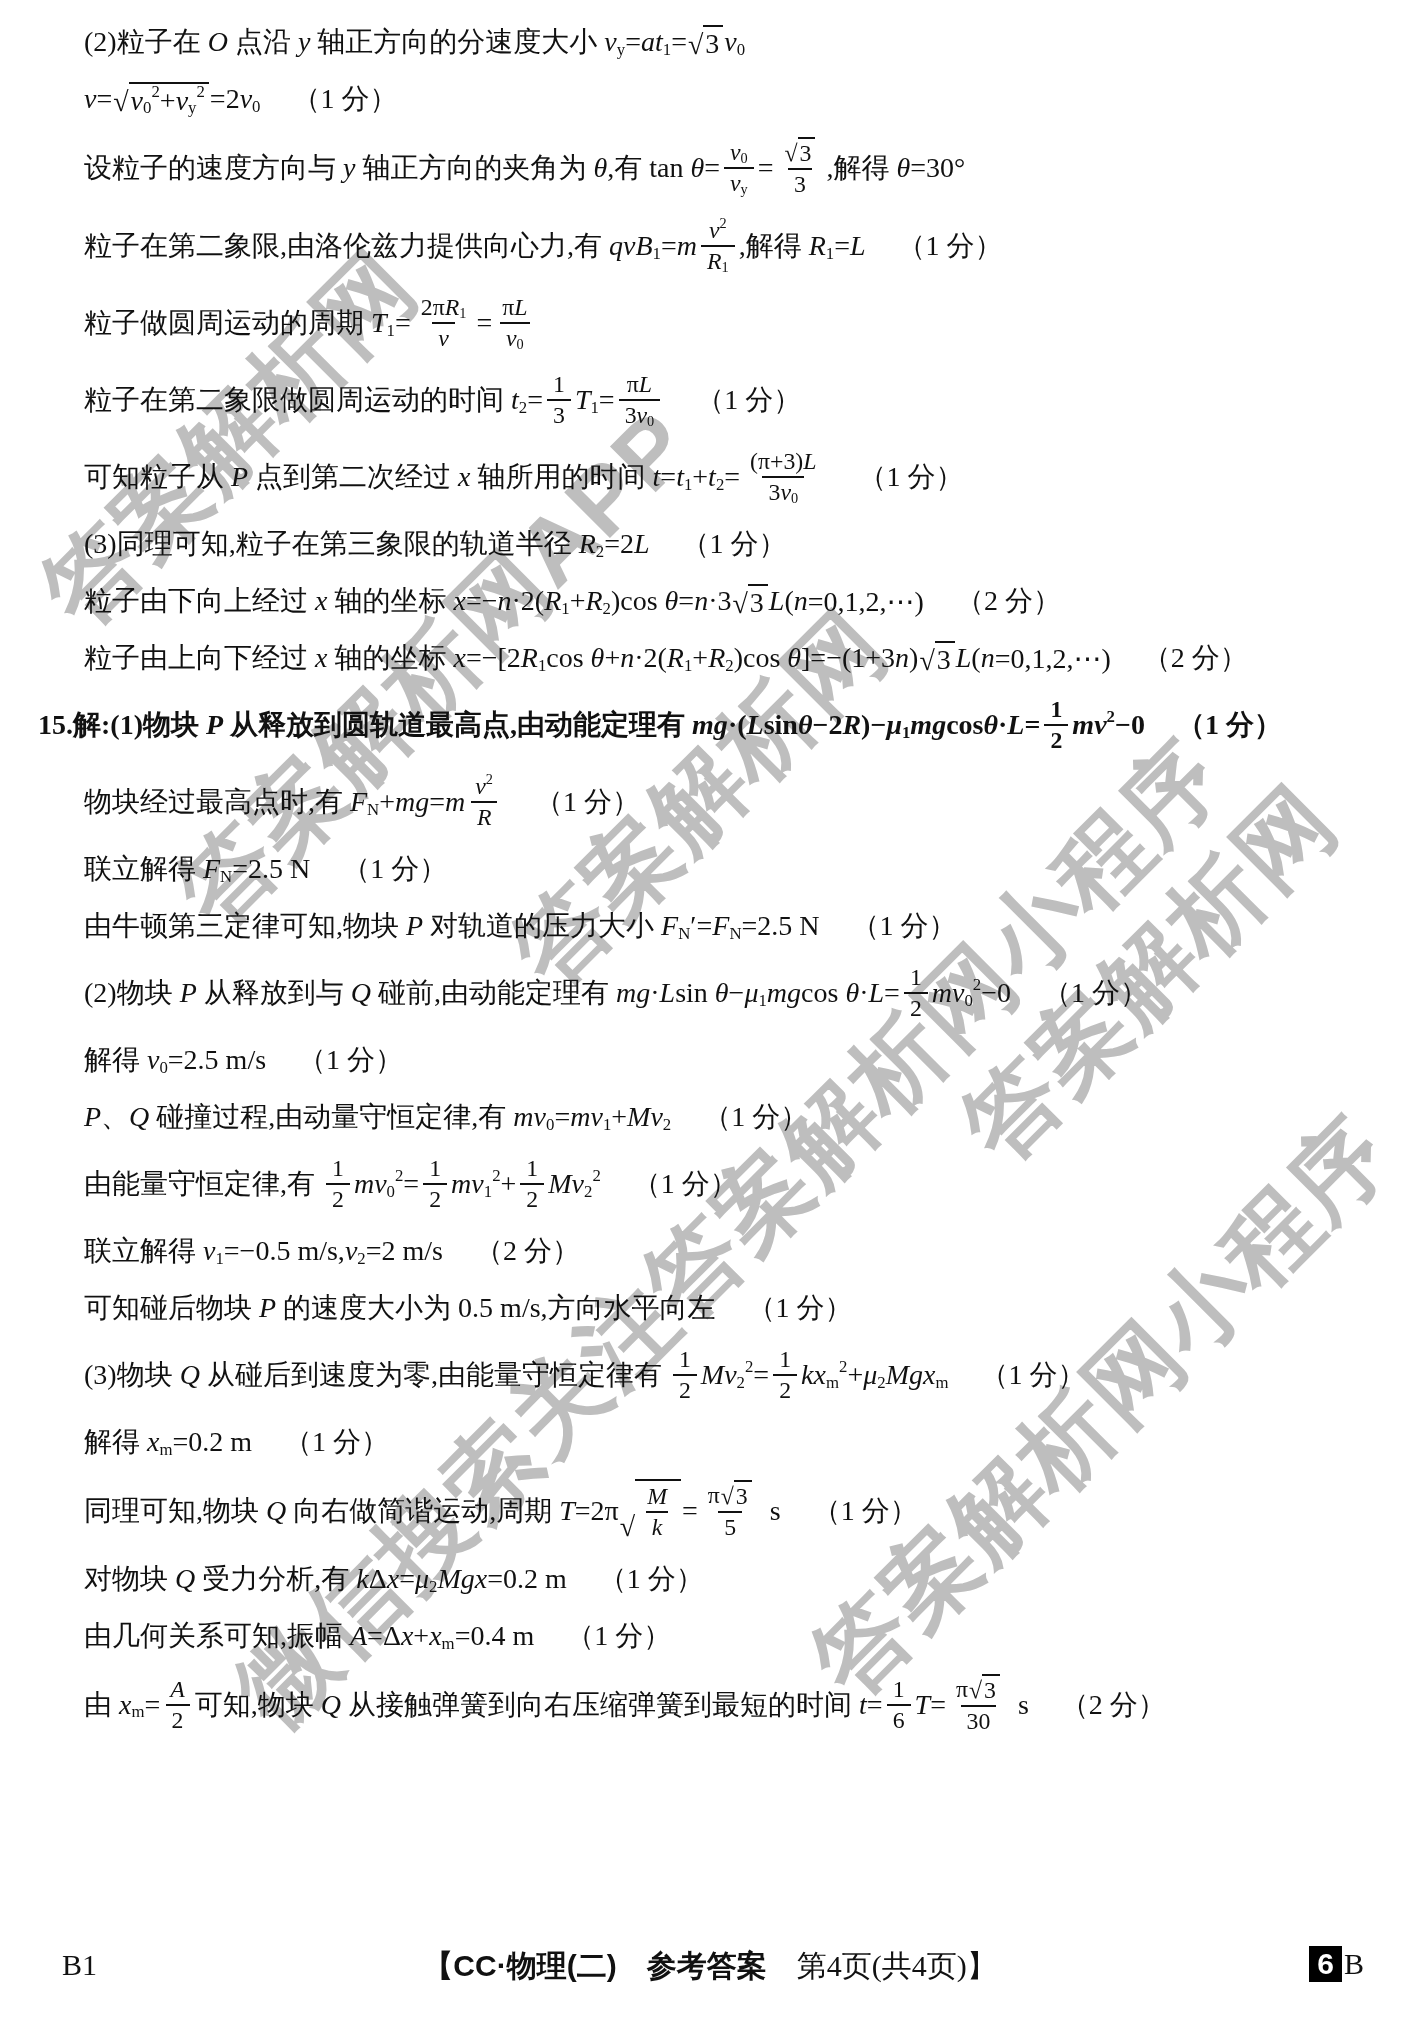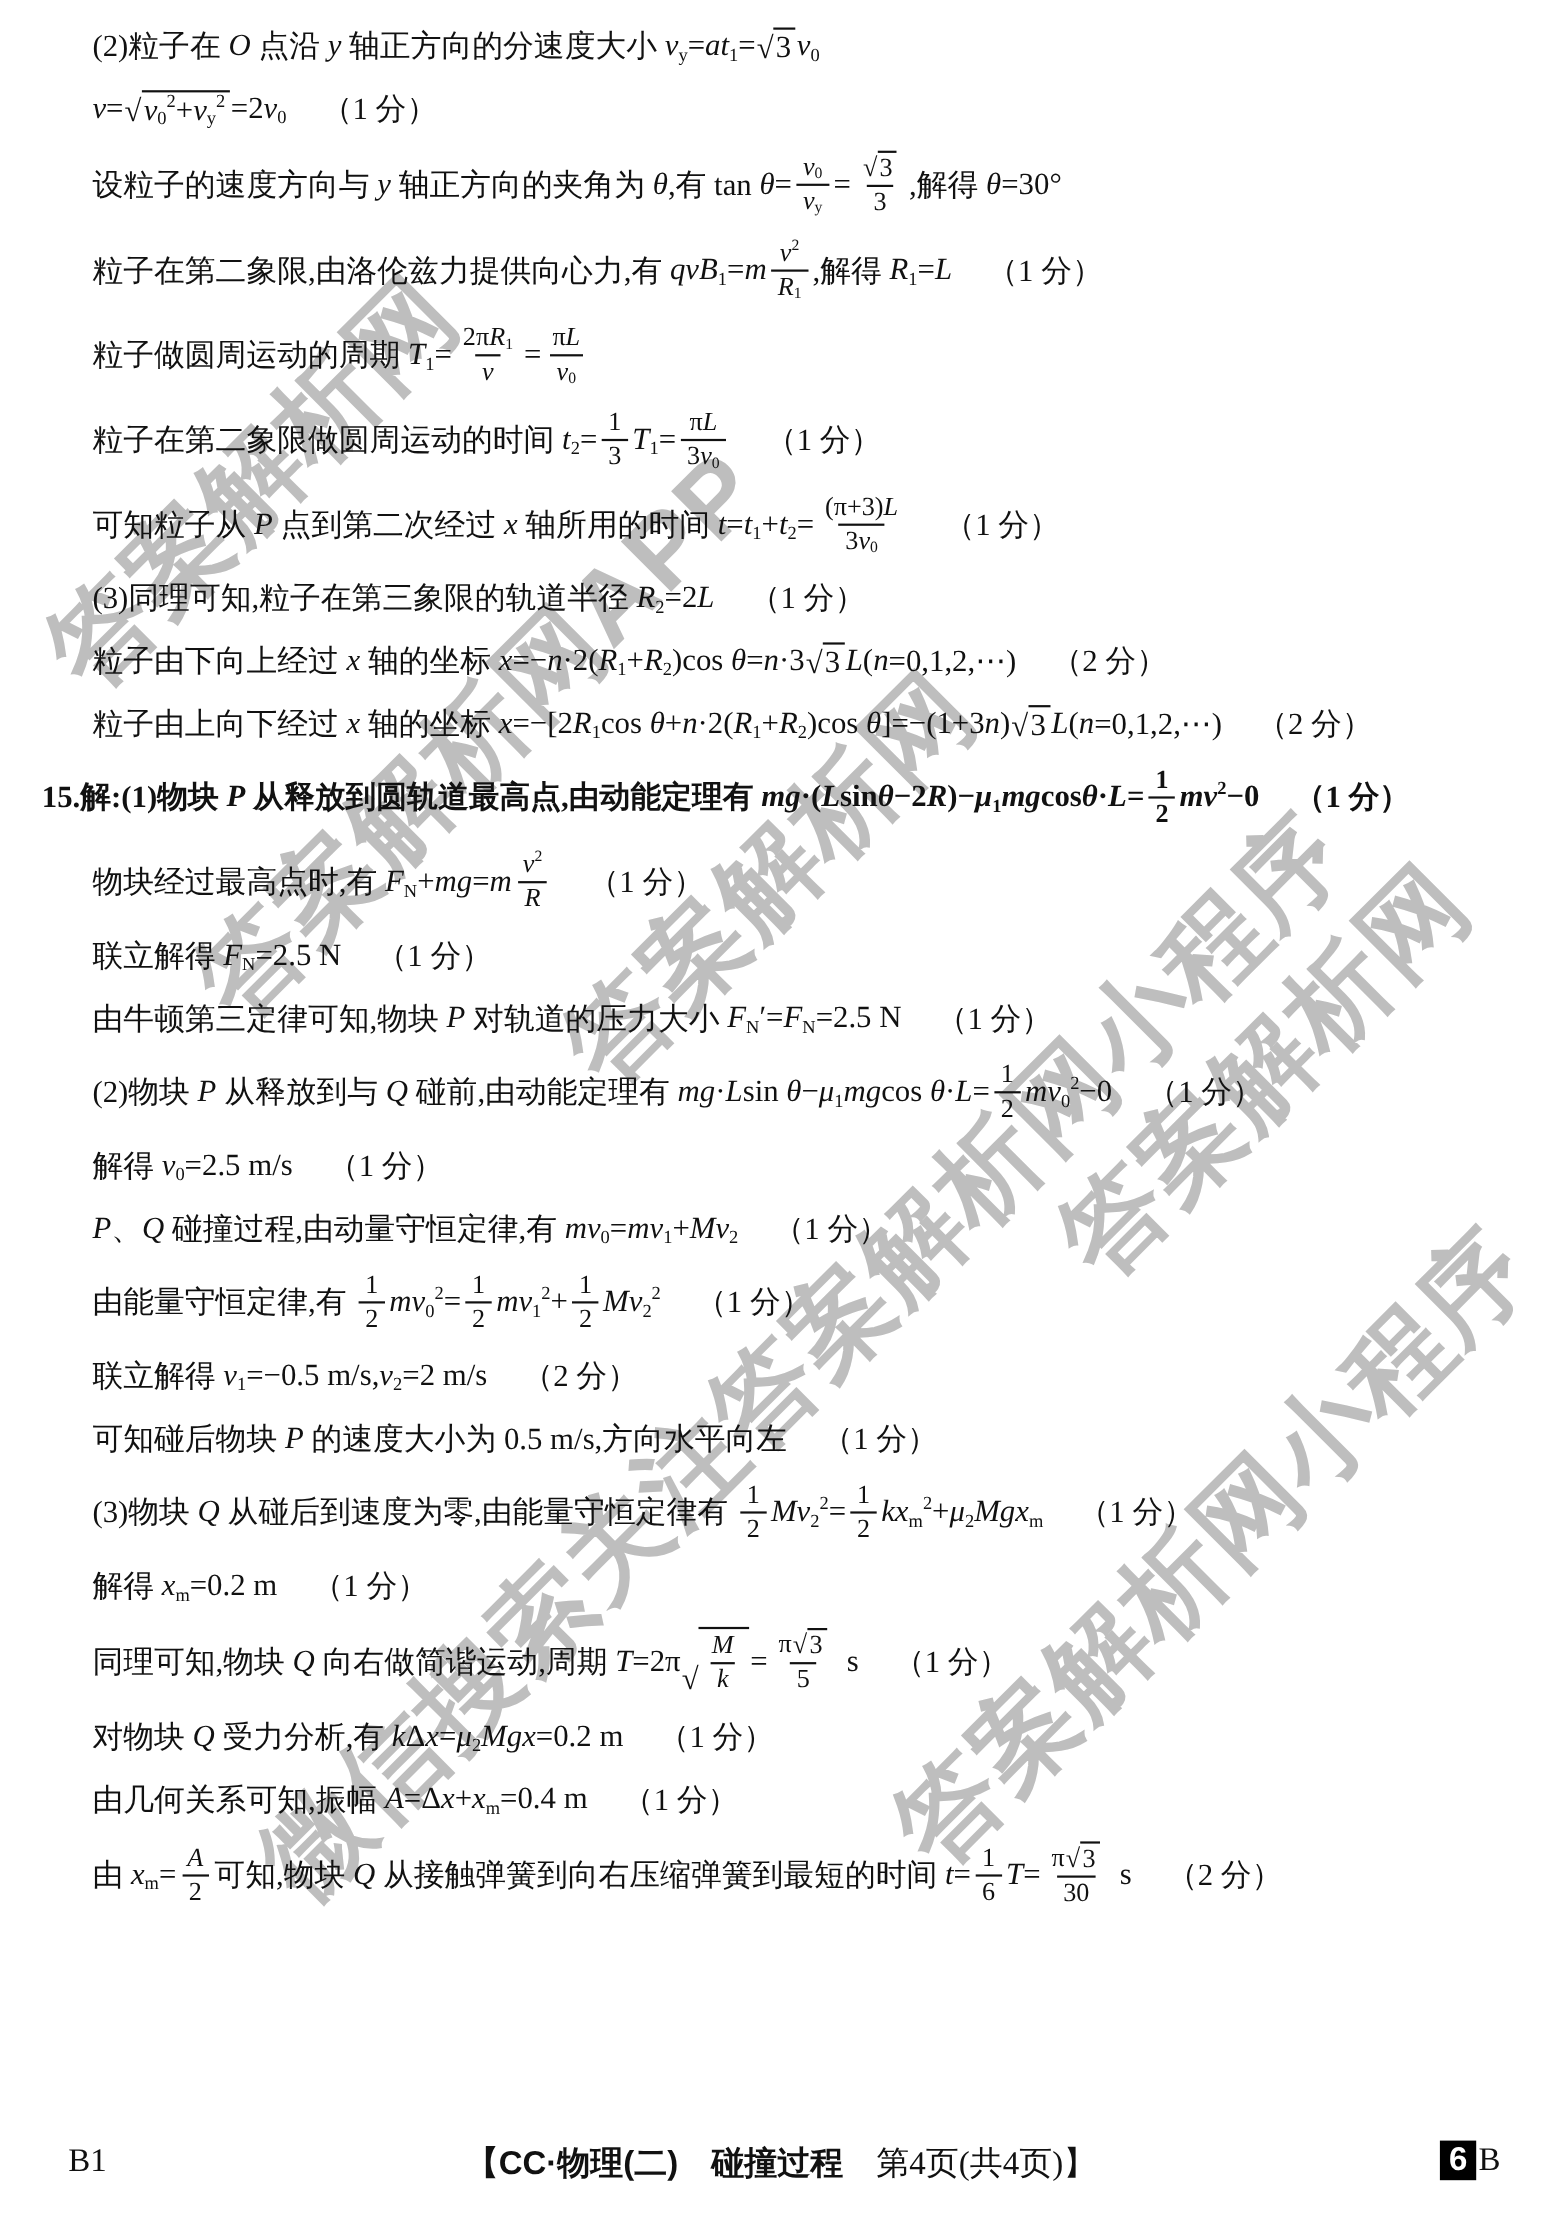--- a/index.html
+++ b/index.html
@@ -389,16 +389,16 @@
         <span class="frac"><span class="num"><span class="rm">1</span></span><span class="den"><span class="rm">6</span></span></span>
         <span class="it">T</span>
         <span class="rm">=</span>
         <span class="frac"><span class="num"><span class="rm">π</span><span class="sqrt"><span class="rm rsign">√</span><span class="rbody"><span class="rm">3</span></span></span></span><span class="den"><span class="rm">30</span></span></span>
         <span class="rm"> s</span>
         <span class="rm score">（2 分）</span>
       </div>
     </main>
   <footer>
     <span class="f-left">B1</span>
-    <span class="f-center"><b>【CC·物理(二)　碰撞过程</b><span>　第4页(共4页)】</span></span>
+    <span class="f-center"><b>【CC·物理(二)　参考答案</b><span>　第4页(共4页)】</span></span>
     <span class="f-right"><span class="boxed">6</span><span>B</span></span>
   </footer>
 </div>
 
 </body></html>

